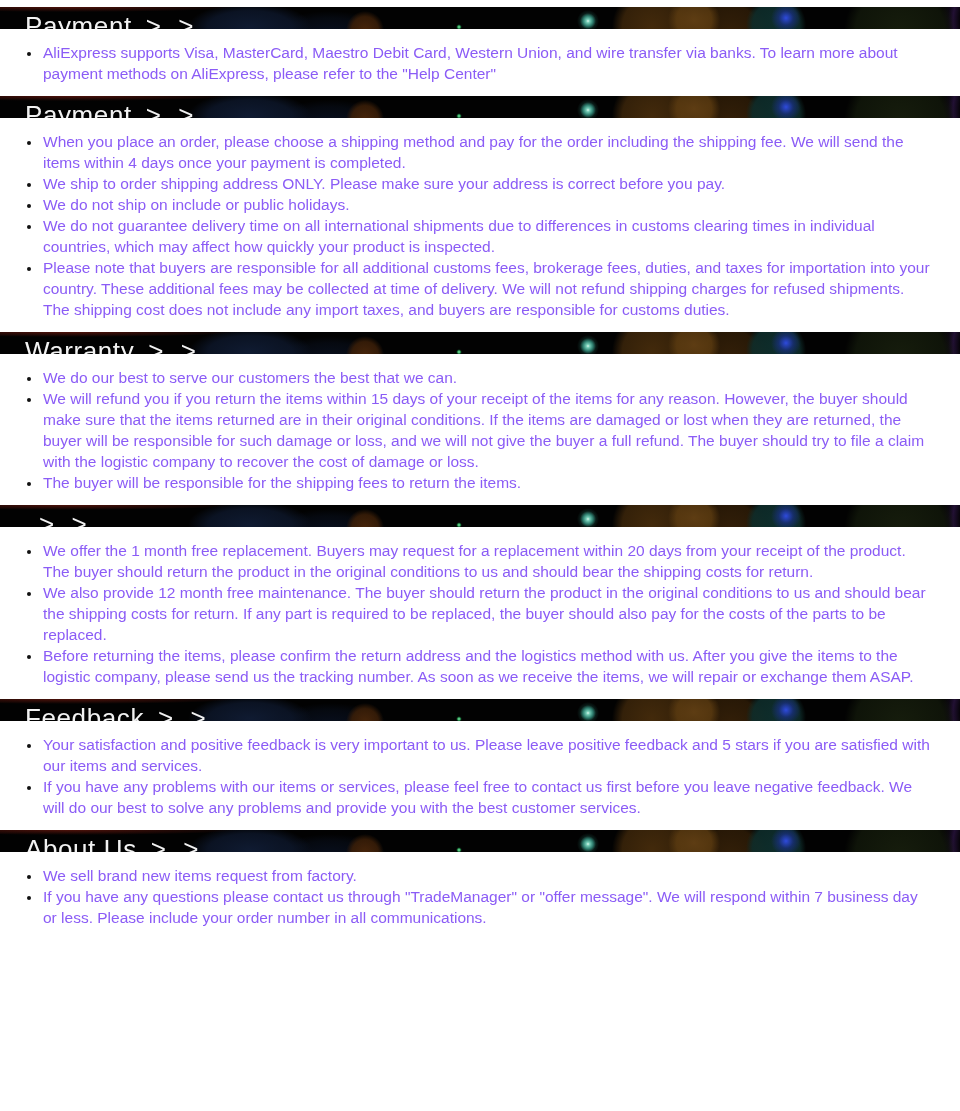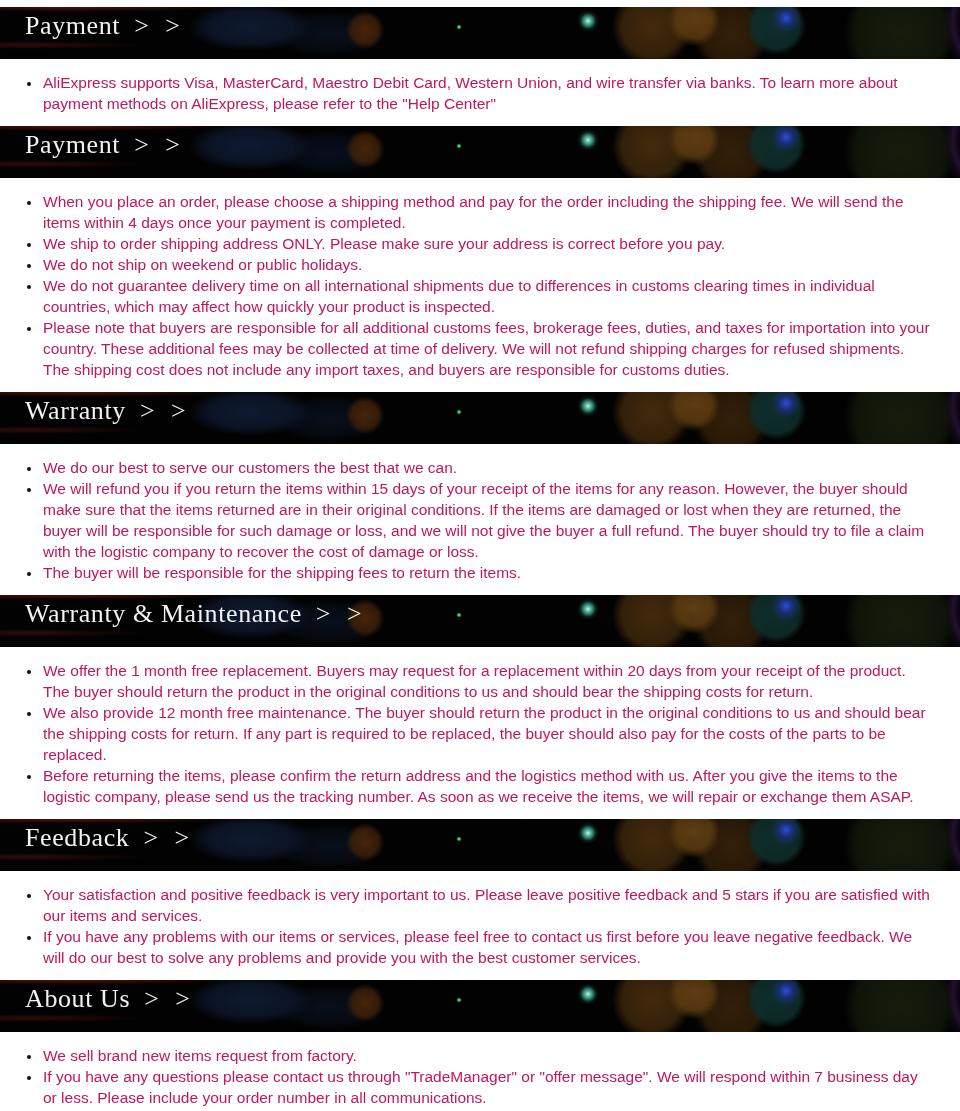--- a/index.html
+++ b/index.html
@@ -11,24 +11,23 @@
   }
   .page {
     width: 960px;
     padding-top: 7px;
     background: #ffffff;
   }
   
   .banner {
     position: relative;
     width: 960px;
-    height: 52px;
+    height: 22px;
     background: #a21caf;
     overflow: hidden;
-    font-family: Liberation Serif, serif;
   }
   .bokeh {
     position: absolute;
     inset: 0;
     background:
       
       radial-gradient(circle 3px at 459px 20px, #8aeab0 0%, #2d9e55 45%, rgba(10,40,22,0.85) 75%, transparent 100%),
       
       radial-gradient(circle 11px at 588px 14px, #dcf8ec 0%, #74ccb6 16%, #2e7d6e 45%, rgba(20,60,52,0.45) 72%, transparent 100%),
       
@@ -69,21 +68,21 @@
   }
   .btitle .arrows {
     margin-left: 14px;
     letter-spacing: 5px;
     font-weight: 300;
   }
   
   .blist {
     margin: 13px 28px 12px 25px;
     padding: 0 0 0 17px;
-    color: #be185d;
+    color: #8b5cf6;
     font-size: 15.5px;
     line-height: 21px;
     list-style: disc outside;
   }
   .blist li { padding-left: 1px; }
   .blist li::marker { color: #111111; font-size: 13px; }
 </style>
 </head>
 <body>
 
@@ -106,21 +105,21 @@
     <header class="banner">
       <div class="bokeh"></div>
       <h2 class="btitle">
         <span>Payment</span>
         <span class="arrows">&gt; &gt;</span>
       </h2>
     </header>
     <ul class="blist">
       <li>When you place an order, please choose a shipping method and pay for the order including the shipping fee. We will send the items within 4 days once your payment is completed.</li>
       <li>We ship to order shipping address ONLY. Please make sure your address is correct before you pay.</li>
-      <li>We do not ship on weekend or public holidays.</li>
+      <li>We do not ship on include or public holidays.</li>
       <li>We do not guarantee delivery time on all international shipments due to differences in customs clearing times in individual countries, which may affect how quickly your product is inspected.</li>
       <li>Please note that buyers are responsible for all additional customs fees, brokerage fees, duties, and taxes for importation into your country. These additional fees may be collected at time of delivery. We will not refund shipping charges for refused shipments. The shipping cost does not include any import taxes, and buyers are responsible for customs duties.</li>
     </ul>
   </section>
 
   <section>
     <header class="banner">
       <div class="bokeh"></div>
       <h2 class="btitle">
         <span>Warranty</span>
@@ -131,21 +130,20 @@
       <li>We do our best to serve our customers the best that we can.</li>
       <li>We will refund you if you return the items within 15 days of your receipt of the items for any reason. However, the buyer should make sure that the items returned are in their original conditions.  If the items are damaged or lost when they are returned, the buyer will be responsible for such damage or loss, and we will not give the buyer a full refund.  The buyer should try to file a claim with the logistic company to recover the cost of damage or loss.</li>
       <li>The buyer will be responsible for the shipping fees to return the items.</li>
     </ul>
   </section>
 
   <section>
     <header class="banner">
       <div class="bokeh"></div>
       <h2 class="btitle">
-        <span>Warranty &amp; Maintenance</span>
         <span class="arrows">&gt; &gt;</span>
       </h2>
     </header>
     <ul class="blist">
       <li>We offer the 1 month free replacement.  Buyers may request for a replacement within 20 days from your receipt of the product. The buyer should return the product in the original conditions to us and should bear the shipping costs for return.</li>
       <li>We also provide 12 month free maintenance.  The buyer should return the product in the original conditions to us and should bear the shipping costs for return.  If any part is required to be replaced, the buyer should also pay for the costs of the parts to be replaced.</li>
       <li>Before returning the items, please confirm the return address and the logistics method with us. After you give the items to the logistic company, please send us the tracking number.  As soon as we receive the items, we will repair or exchange them ASAP.</li>
     </ul>
   </section>
 

